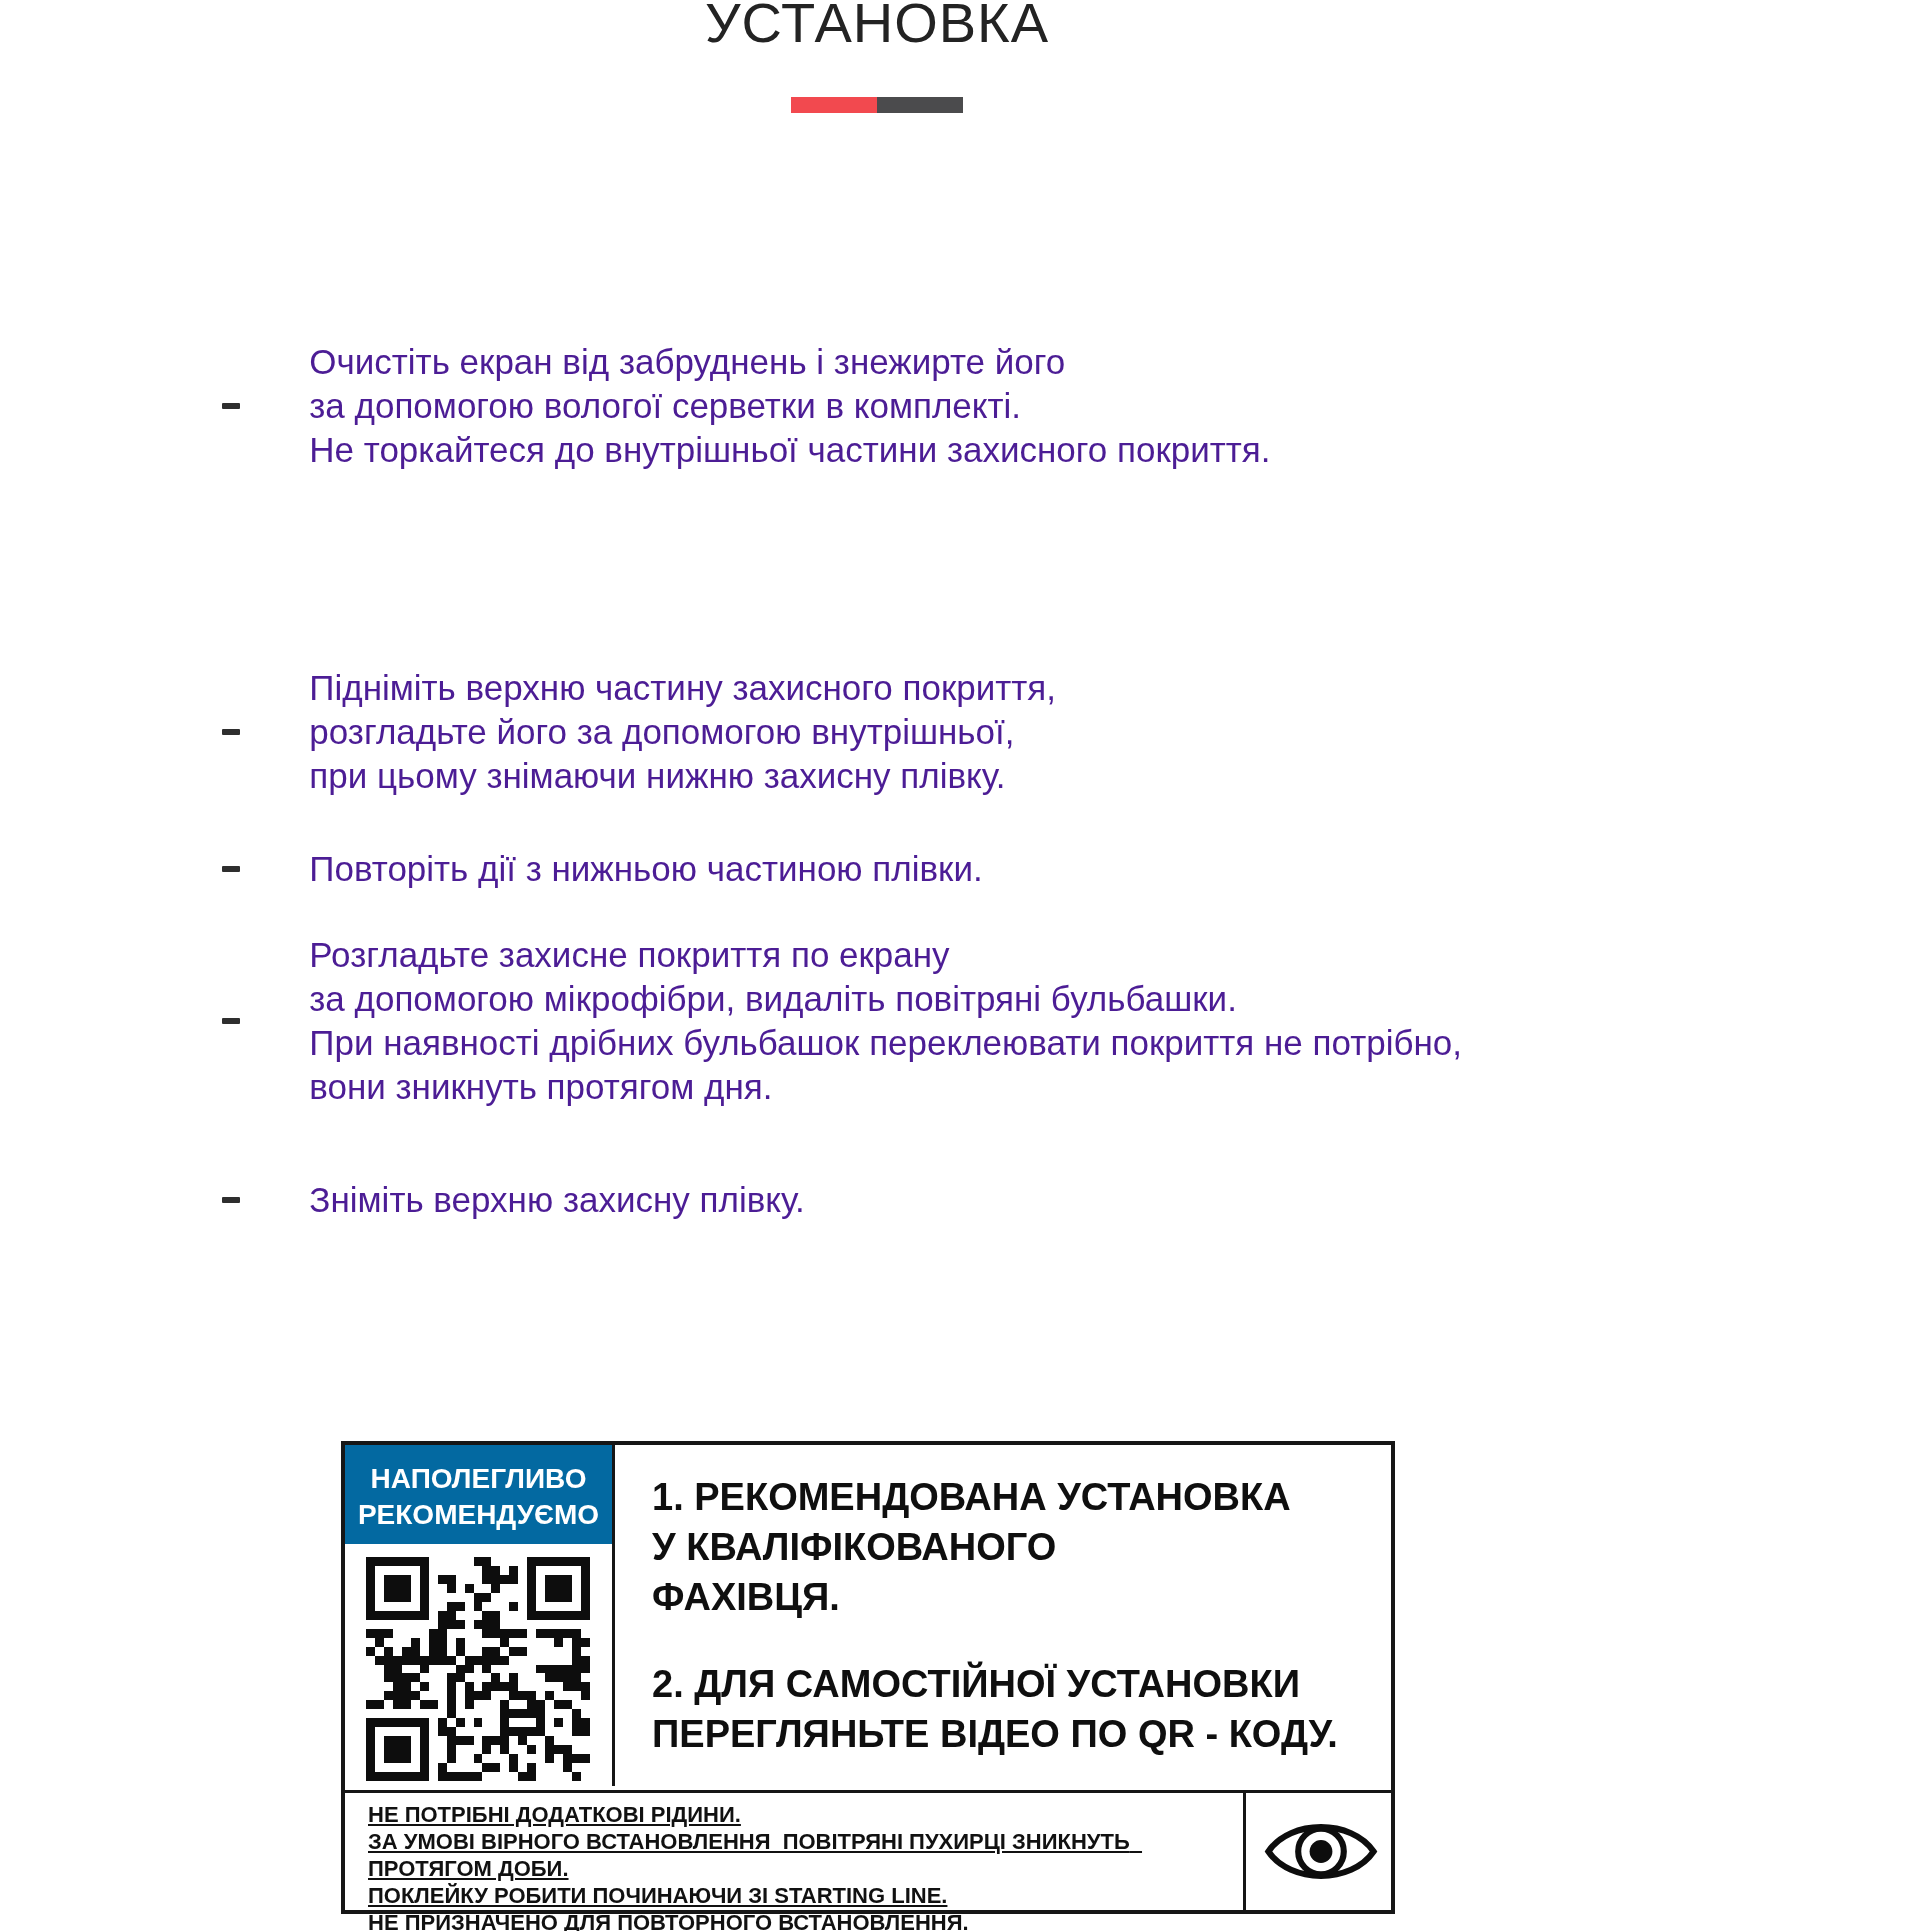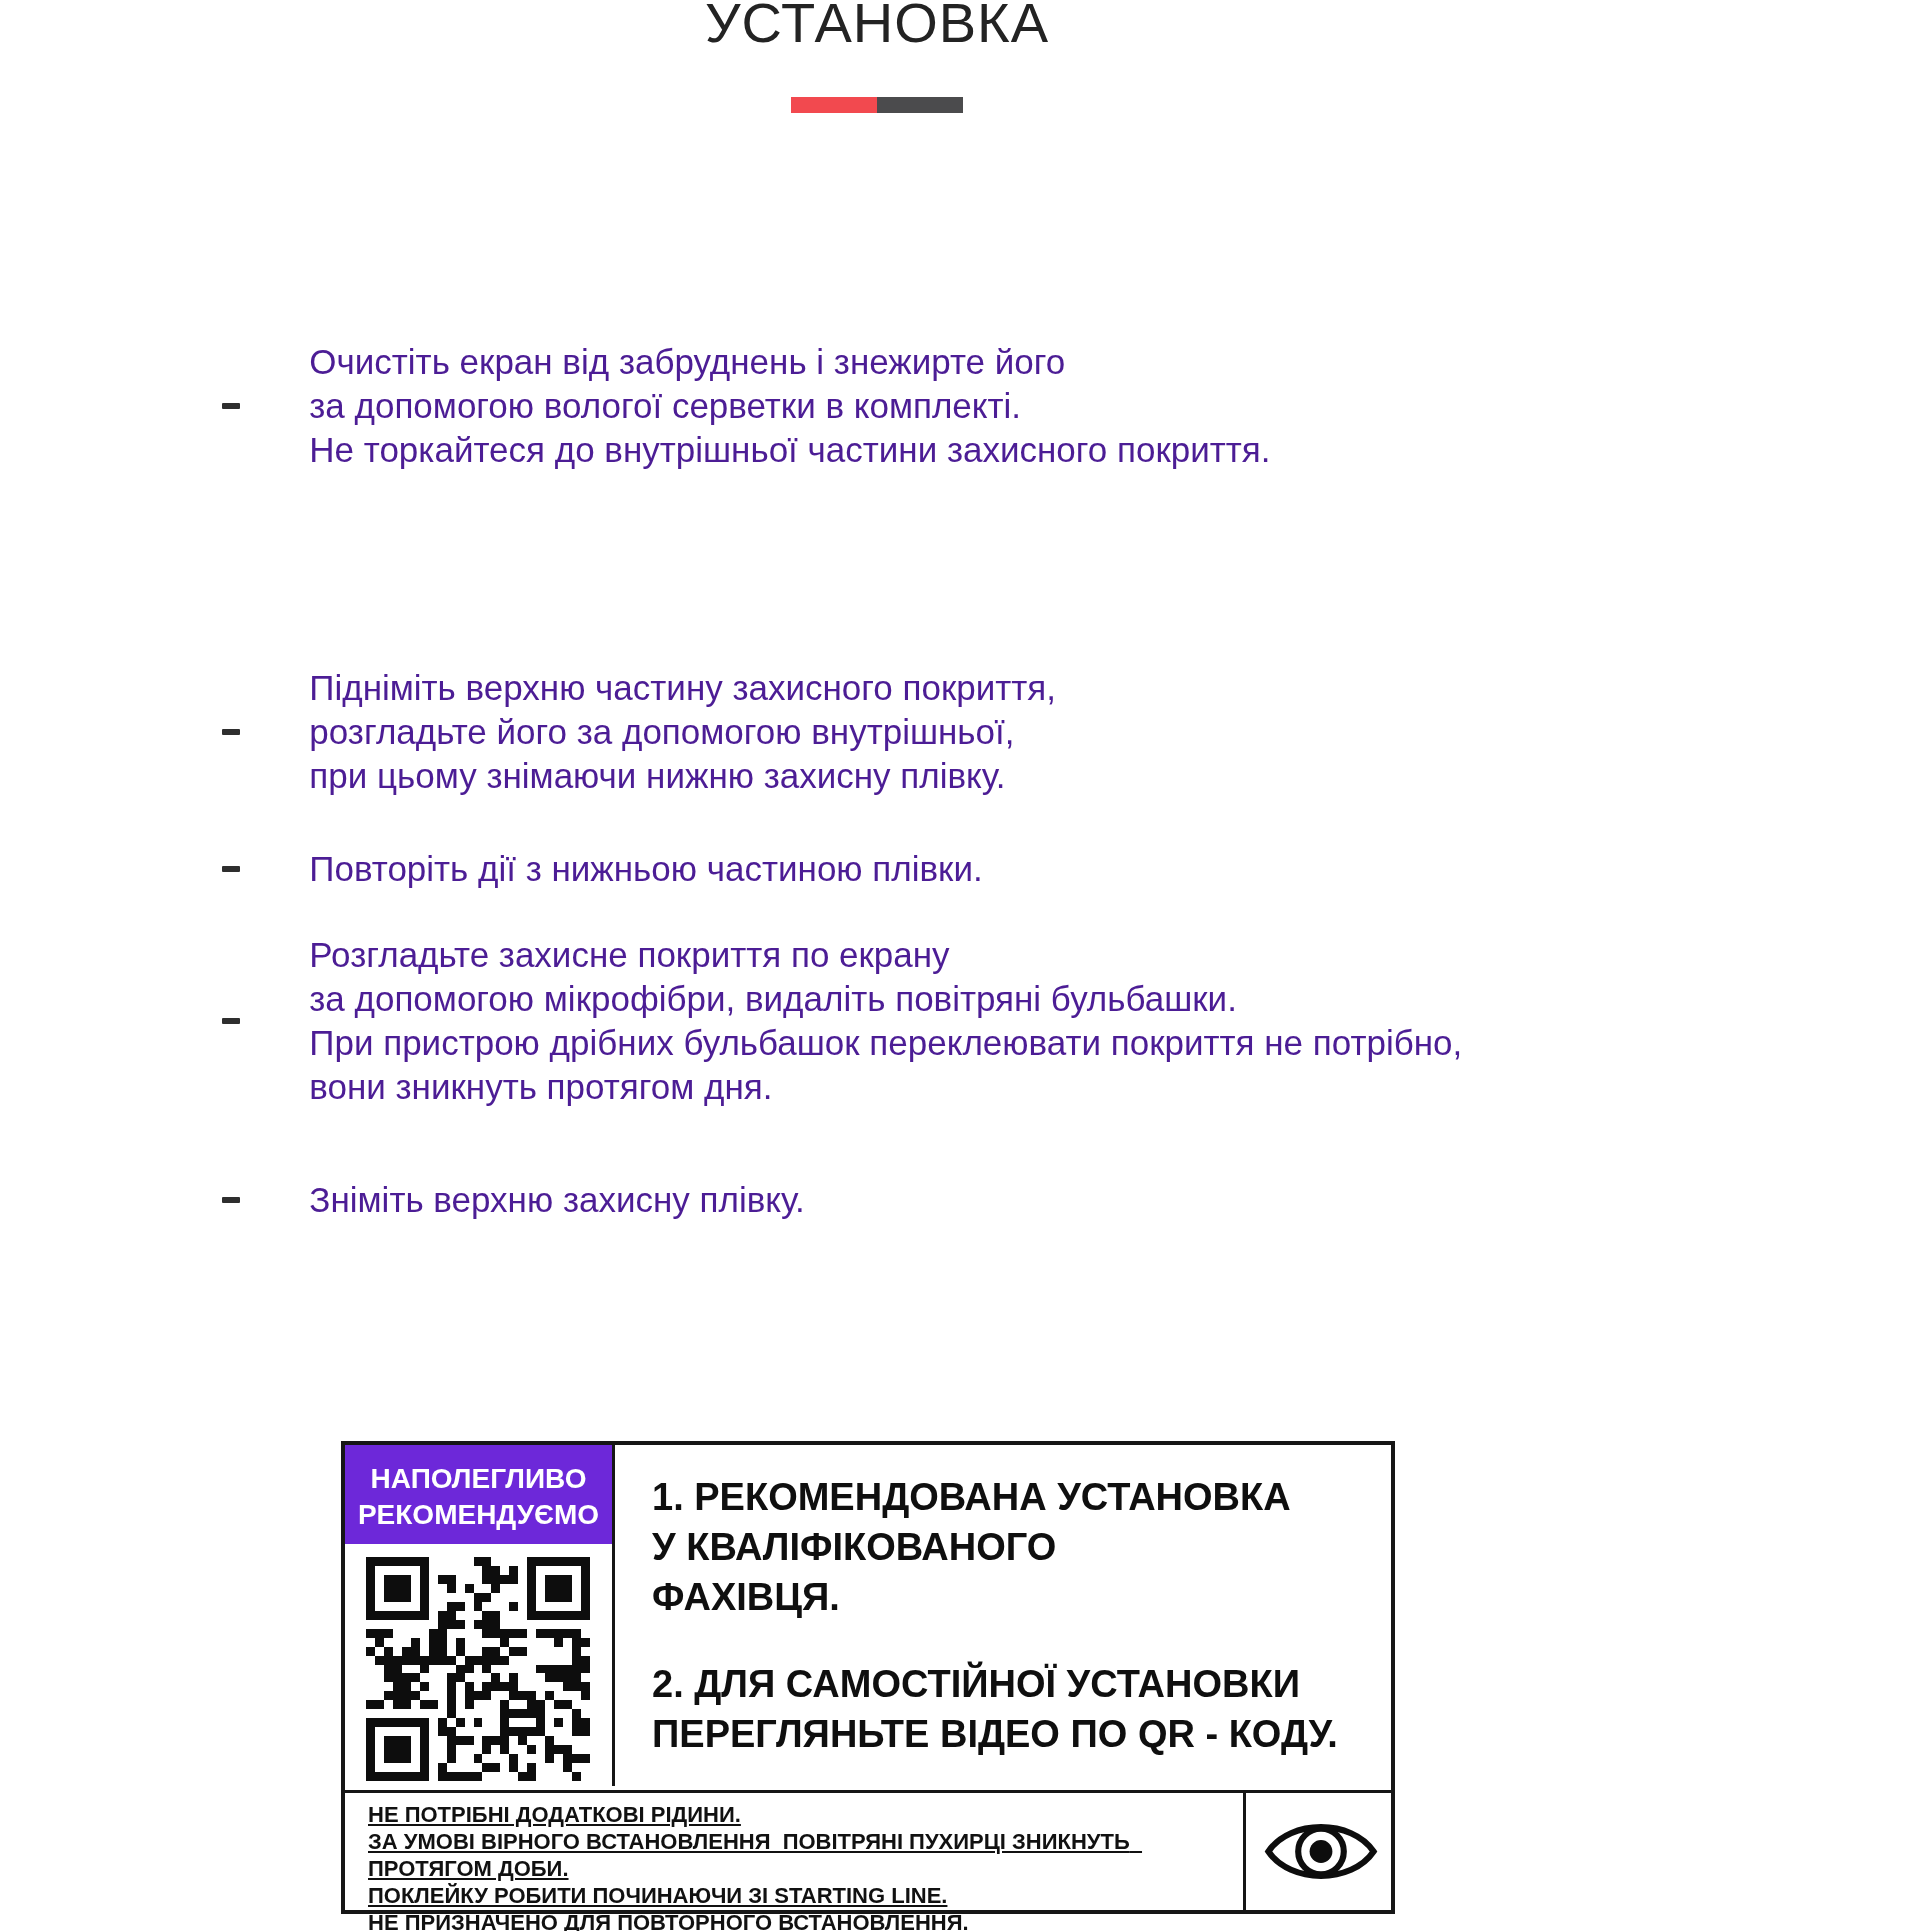--- a/index.html
+++ b/index.html
@@ -78,21 +78,21 @@
     position: absolute;
     left: 0;
     top: 0;
     width: 267px;
     height: 341px;
     border-right: 3.9px solid #161616;
   }
   .badge {
     width: 100%;
     height: 99px;
-    background: #6d28d9;
+    background: #0369a1;
     color: #ffffff;
     text-align: center;
     font-weight: 700;
     font-size: 28px;
     line-height: 36px;
     padding-top: 16.4px;
     box-sizing: border-box;
   }
   .qr-wrap {
     position: absolute;
@@ -193,21 +193,21 @@
     <div class="step-lines">
       <div>Повторіть дії з нижньою частиною плівки.</div>
     </div>
   </div>
 
   <div class="step" style="top:933px">
     <span class="dash"></span>
     <div class="step-lines">
       <div>Розгладьте захисне покриття по екрану</div>
       <div>за допомогою мікрофібри, видаліть повітряні бульбашки.</div>
-      <div>При пристрою дрібних бульбашок переклеювати покриття не потрібно,</div>
+      <div>При наявності дрібних бульбашок переклеювати покриття не потрібно,</div>
       <div>вони зникнуть протягом дня.</div>
     </div>
   </div>
 
   <div class="step" style="top:1178px">
     <span class="dash"></span>
     <div class="step-lines">
       <div>Зніміть верхню захисну плівку.</div>
     </div>
   </div>

